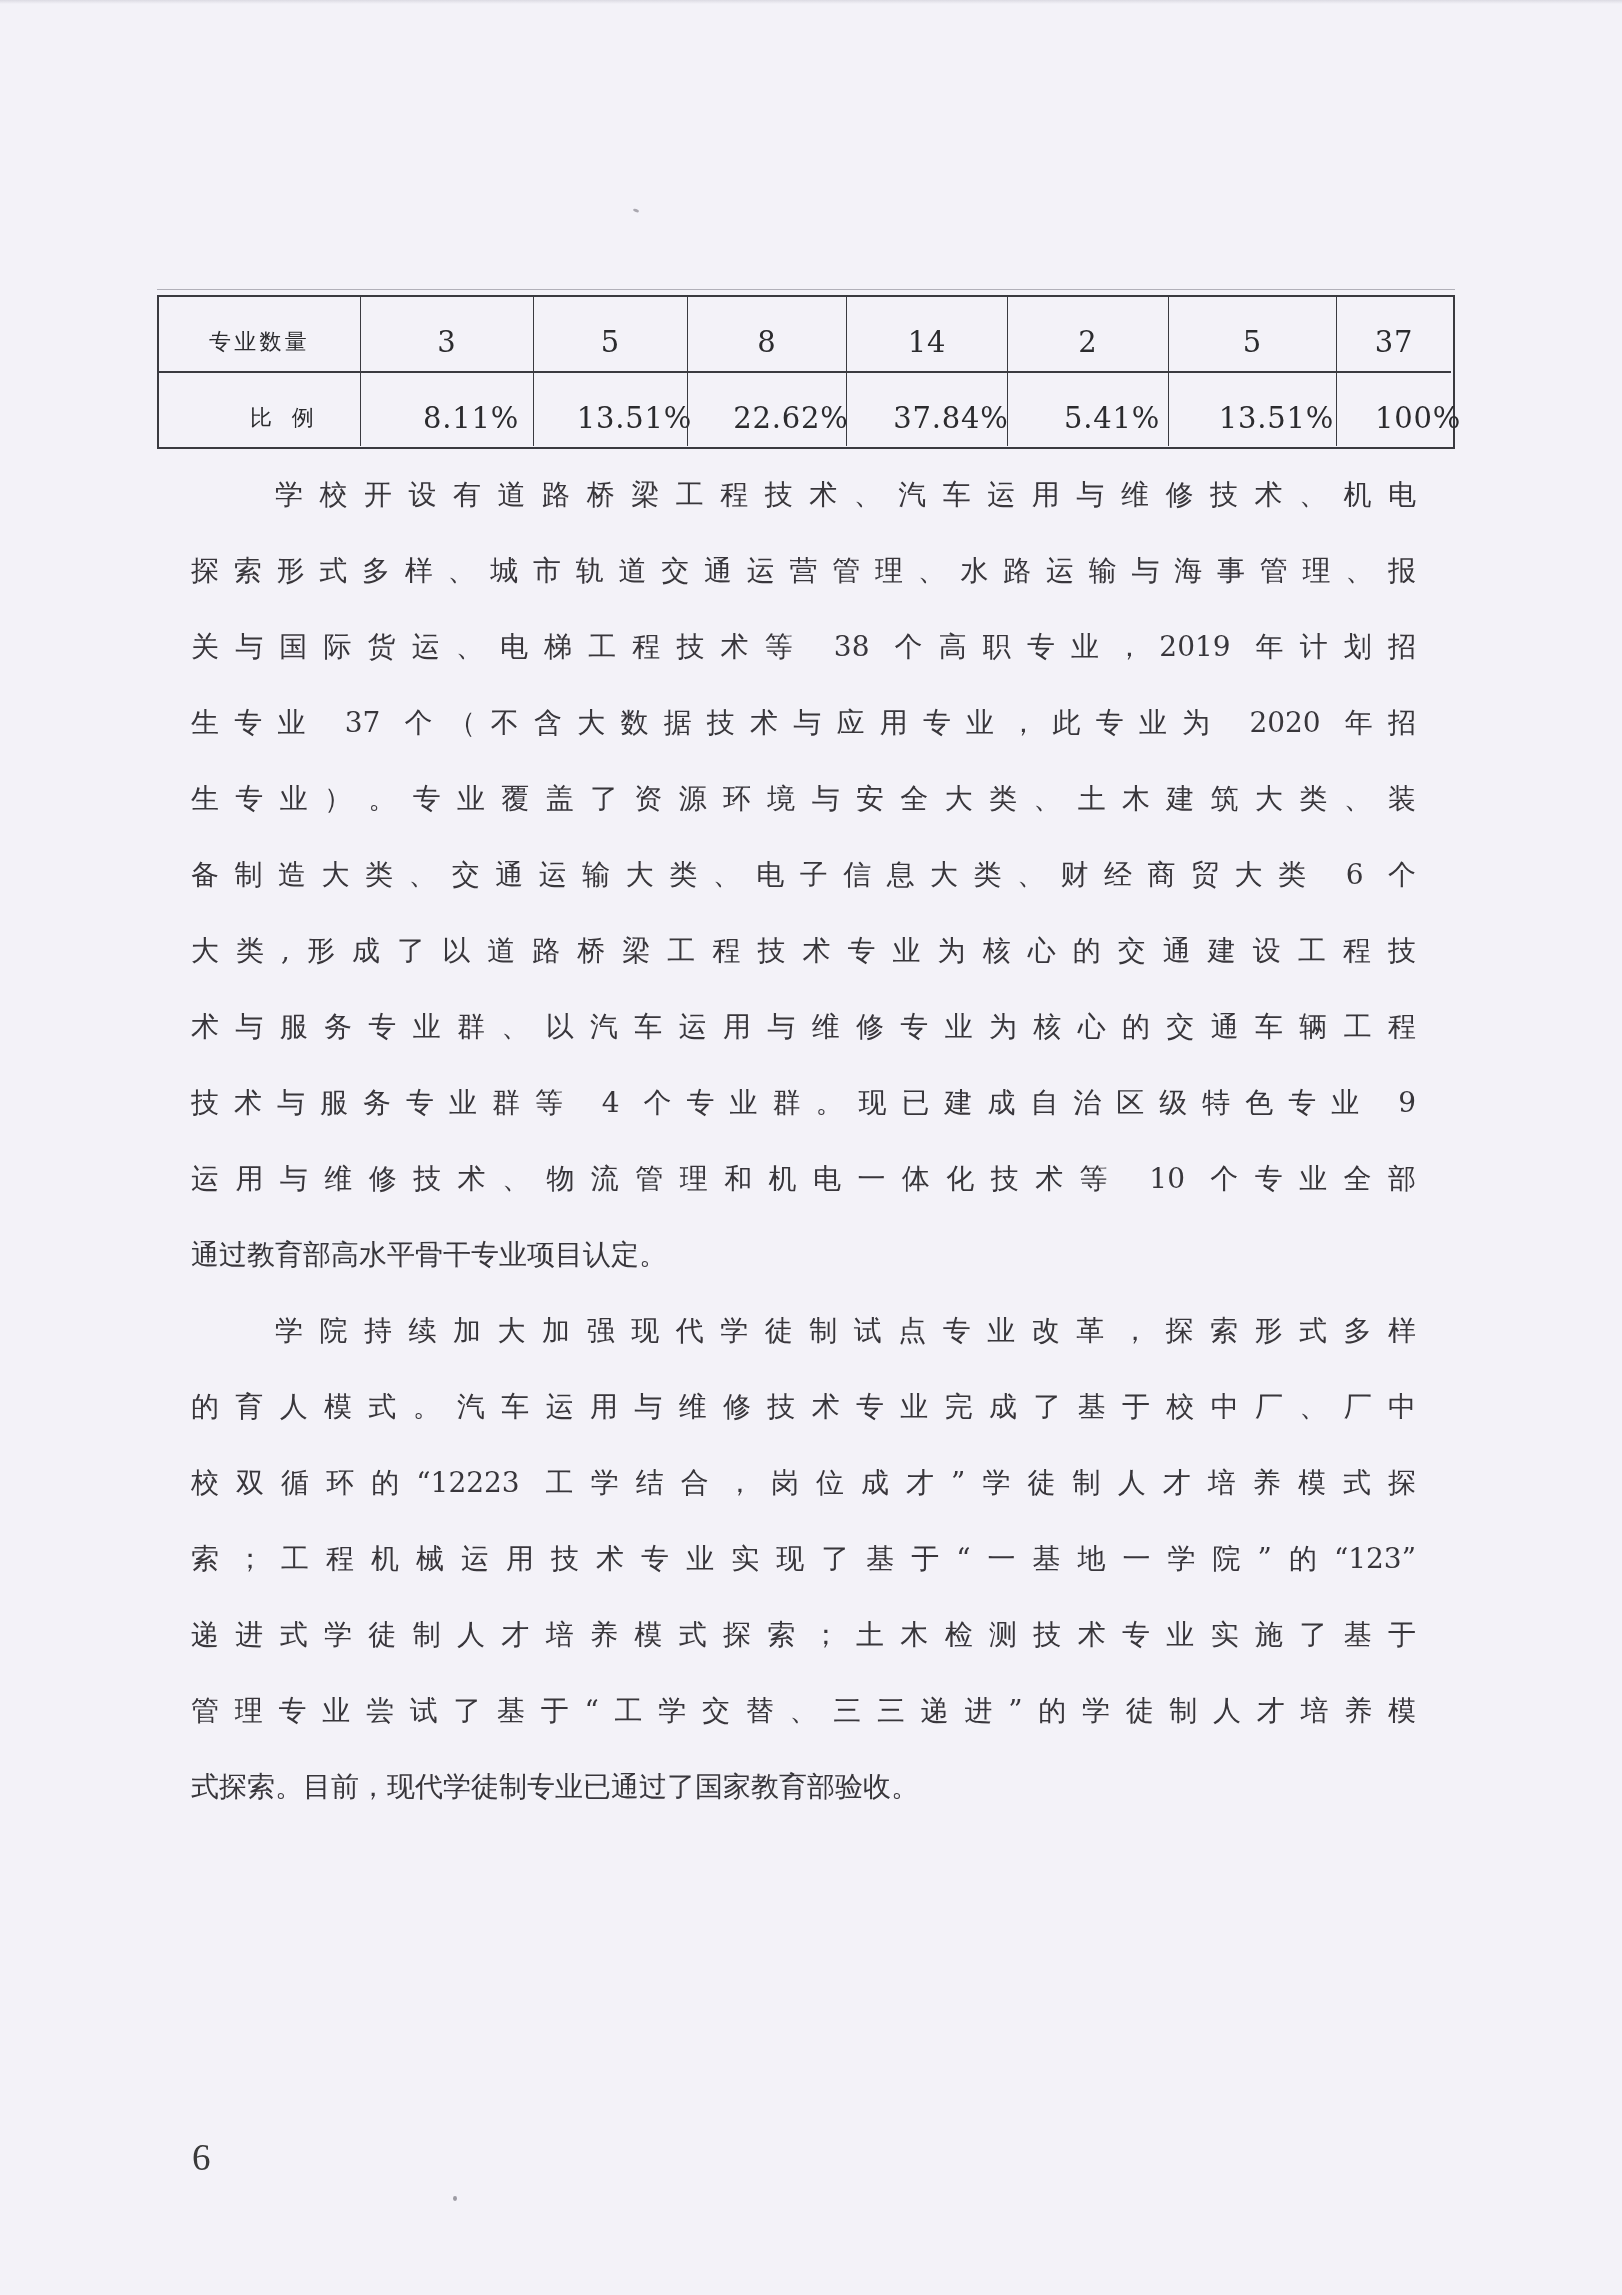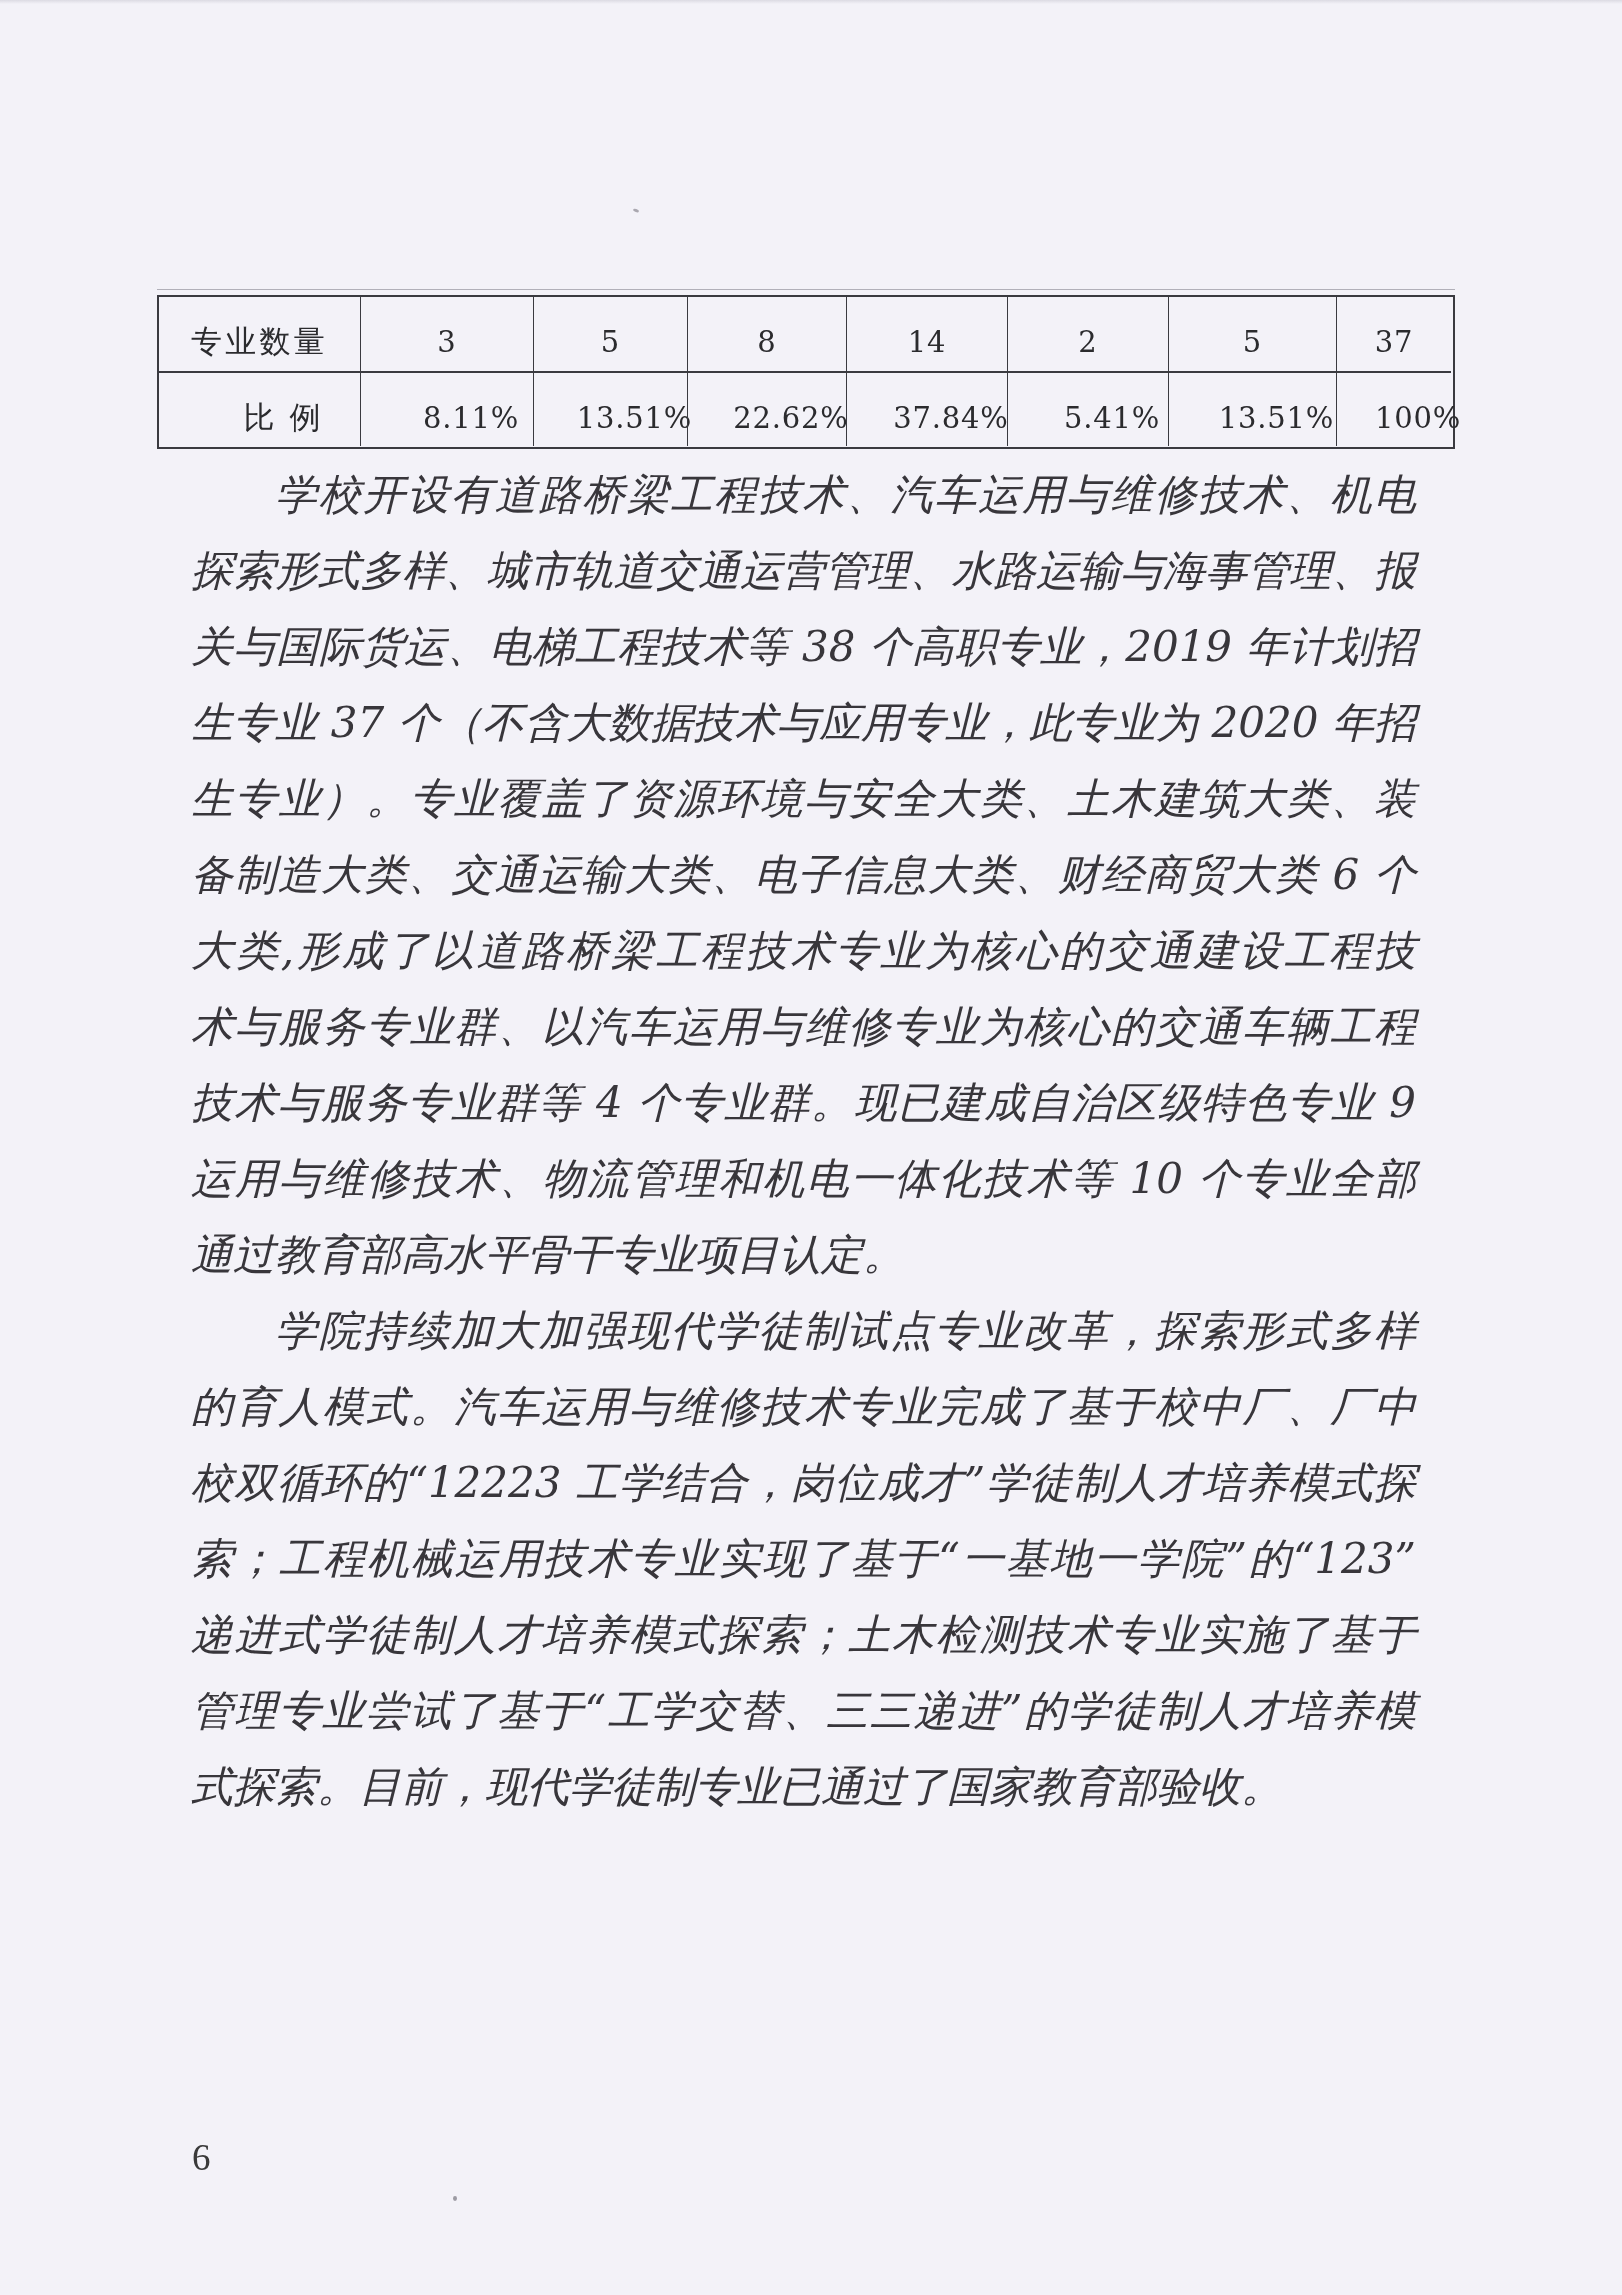--- a/index.html
+++ b/index.html
@@ -48,32 +48,31 @@
     display: flex; align-items: center; justify-content: center;
     padding-top: 16px;
     font-size: 29px;
     color: #2b2b2e;
     border-left: 1.6px solid #3a3a40;
     letter-spacing: 0.8px;
   }
   .majors-table .cell.c0 { border-left: none; }
   .majors-table .cell.r1 { border-top: 2.4px solid #3a3a40; padding-left: 48px; }
   .majors-table .cell.head {
-    font-size: 31px;
+    font-size: 22px;
     letter-spacing: 3.2px;
-    font-family: Liberation Sans, sans-serif;
+    font-family: Liberation Mono, monospace;
   }
 
   .body-text {
     position: absolute; left: 191px; top: 457px;
     width: 1225px;
-    font-size: 42px;
+    font-size: 28px;
     line-height: 76px;
     color: #38363b;
-    font-style: italic;
   }
   .body-text .line {
     height: 76px;
     white-space: nowrap;
     text-align: justify;
     text-align-last: justify;
     text-justify: inter-character;
   }
   .body-text .line.indent { padding-left: 84px; }
   .body-text .line.end { text-align-last: left; text-align: right; }

